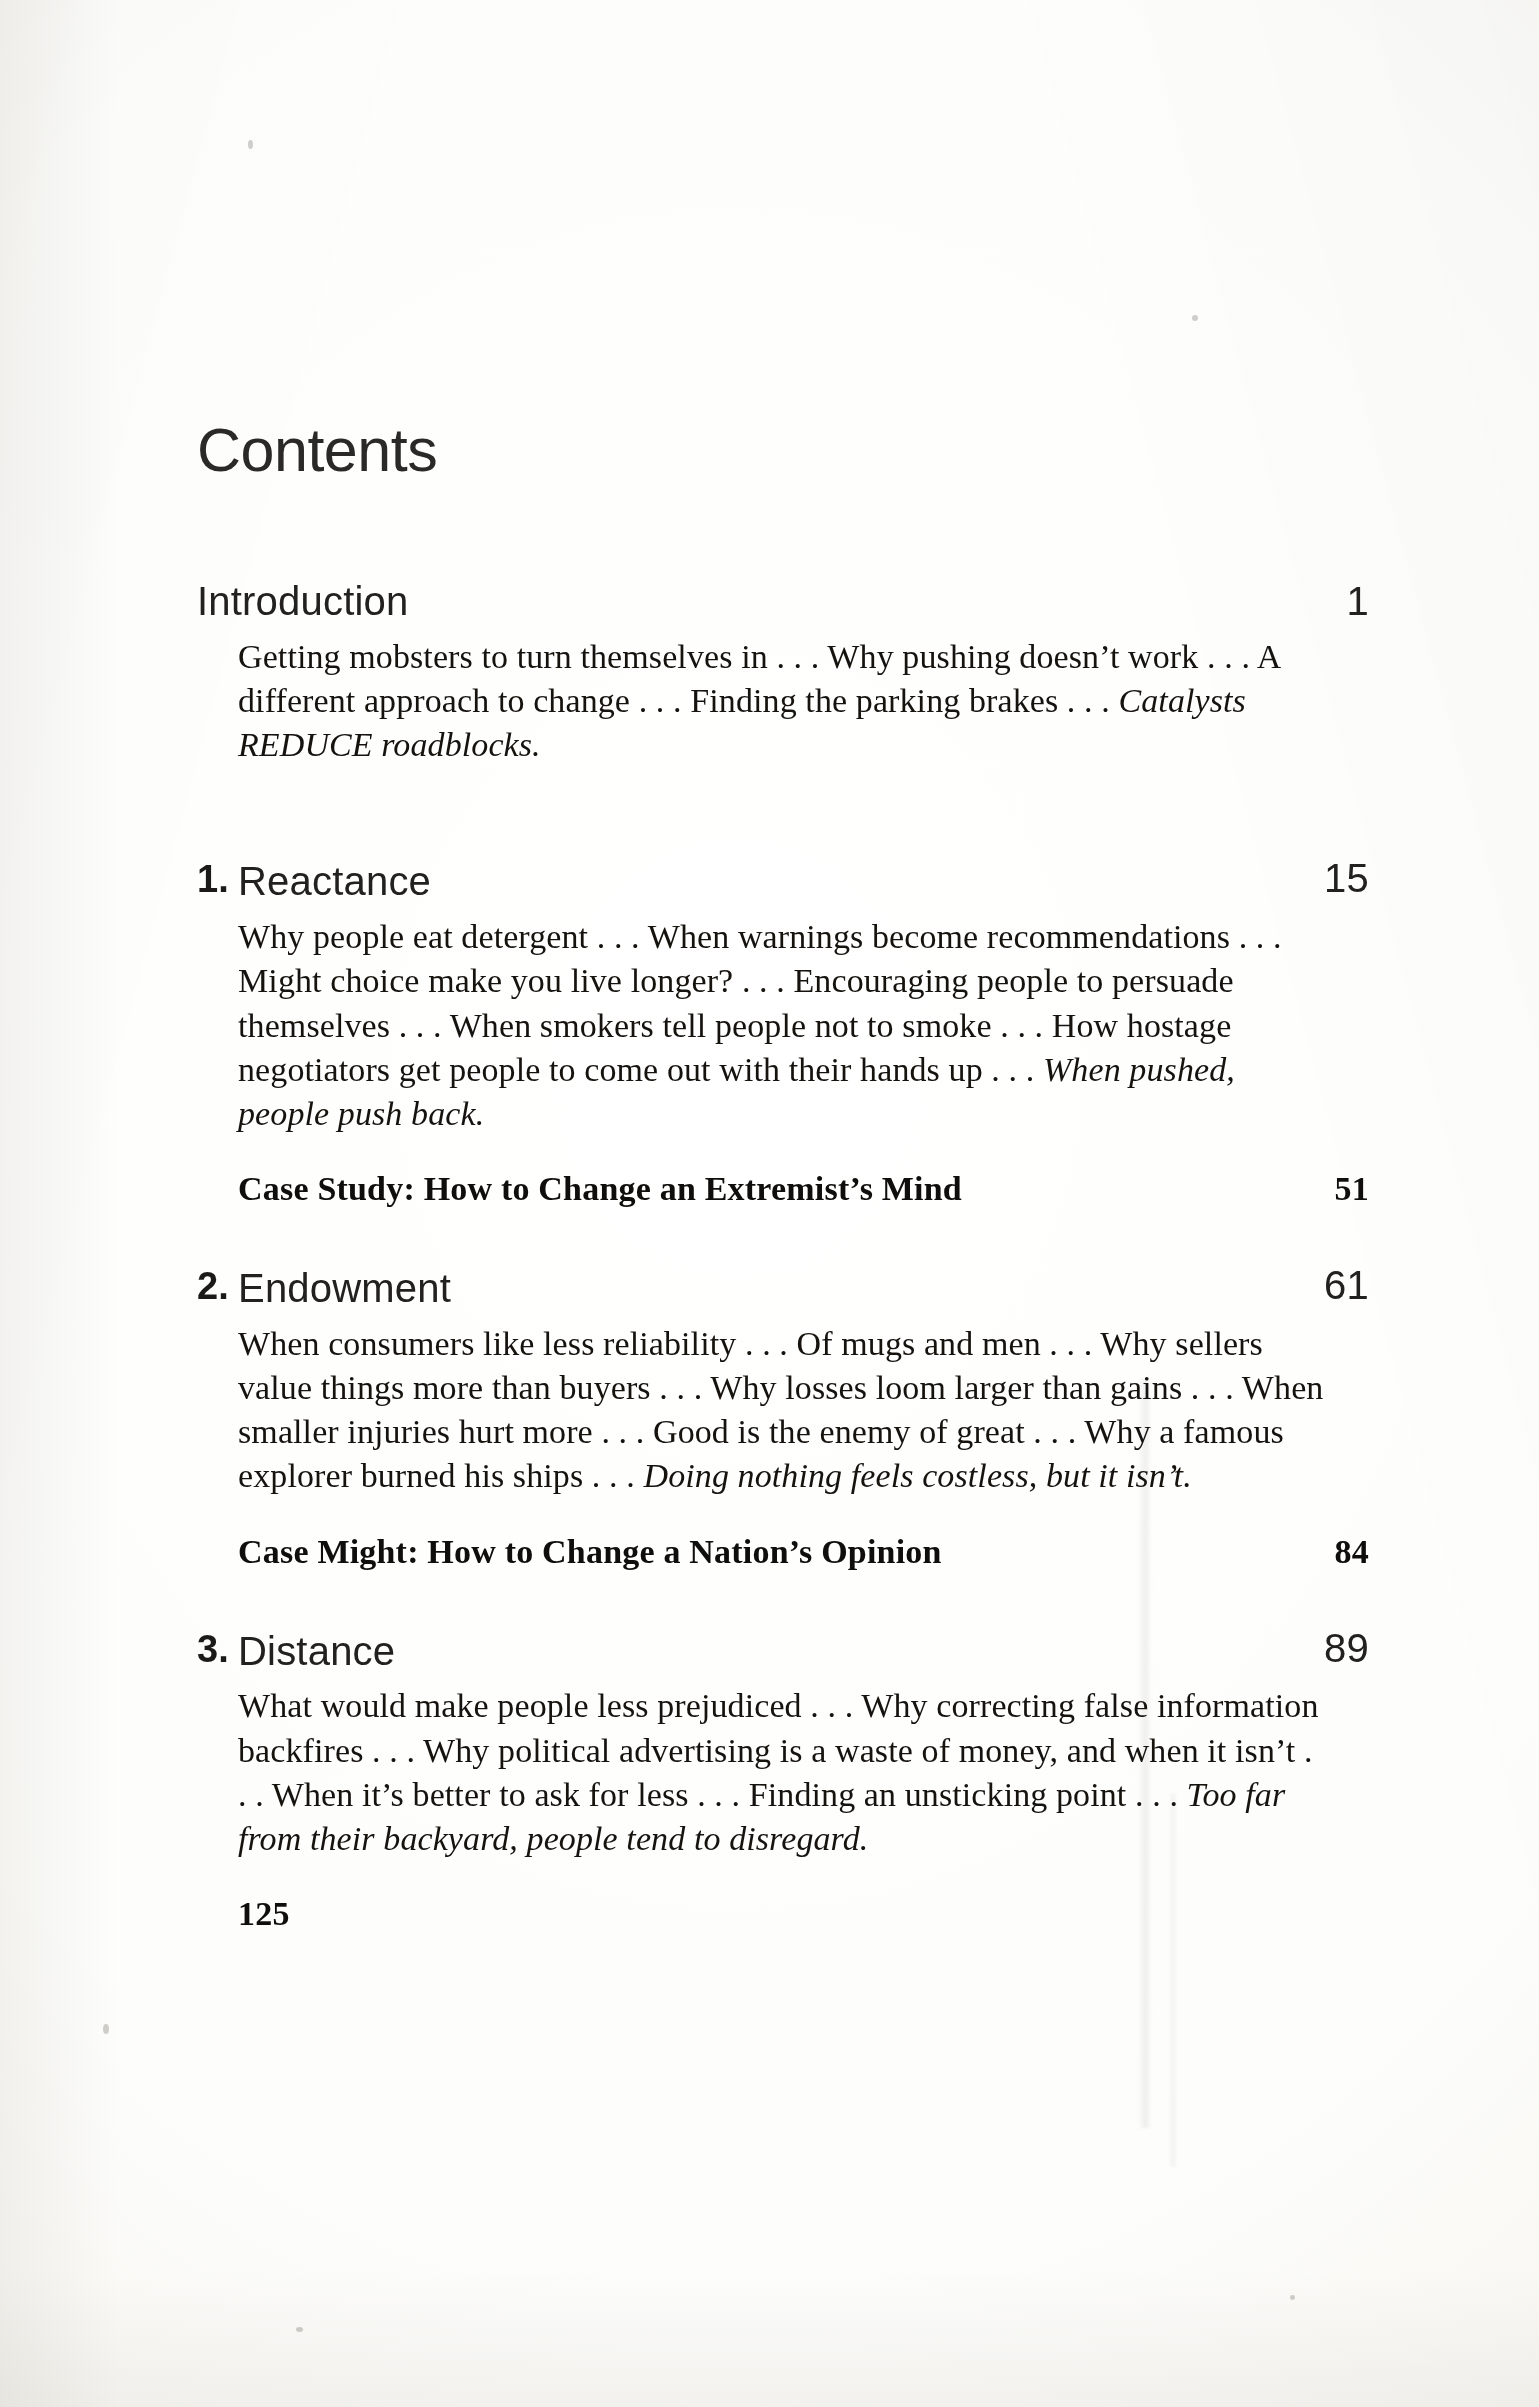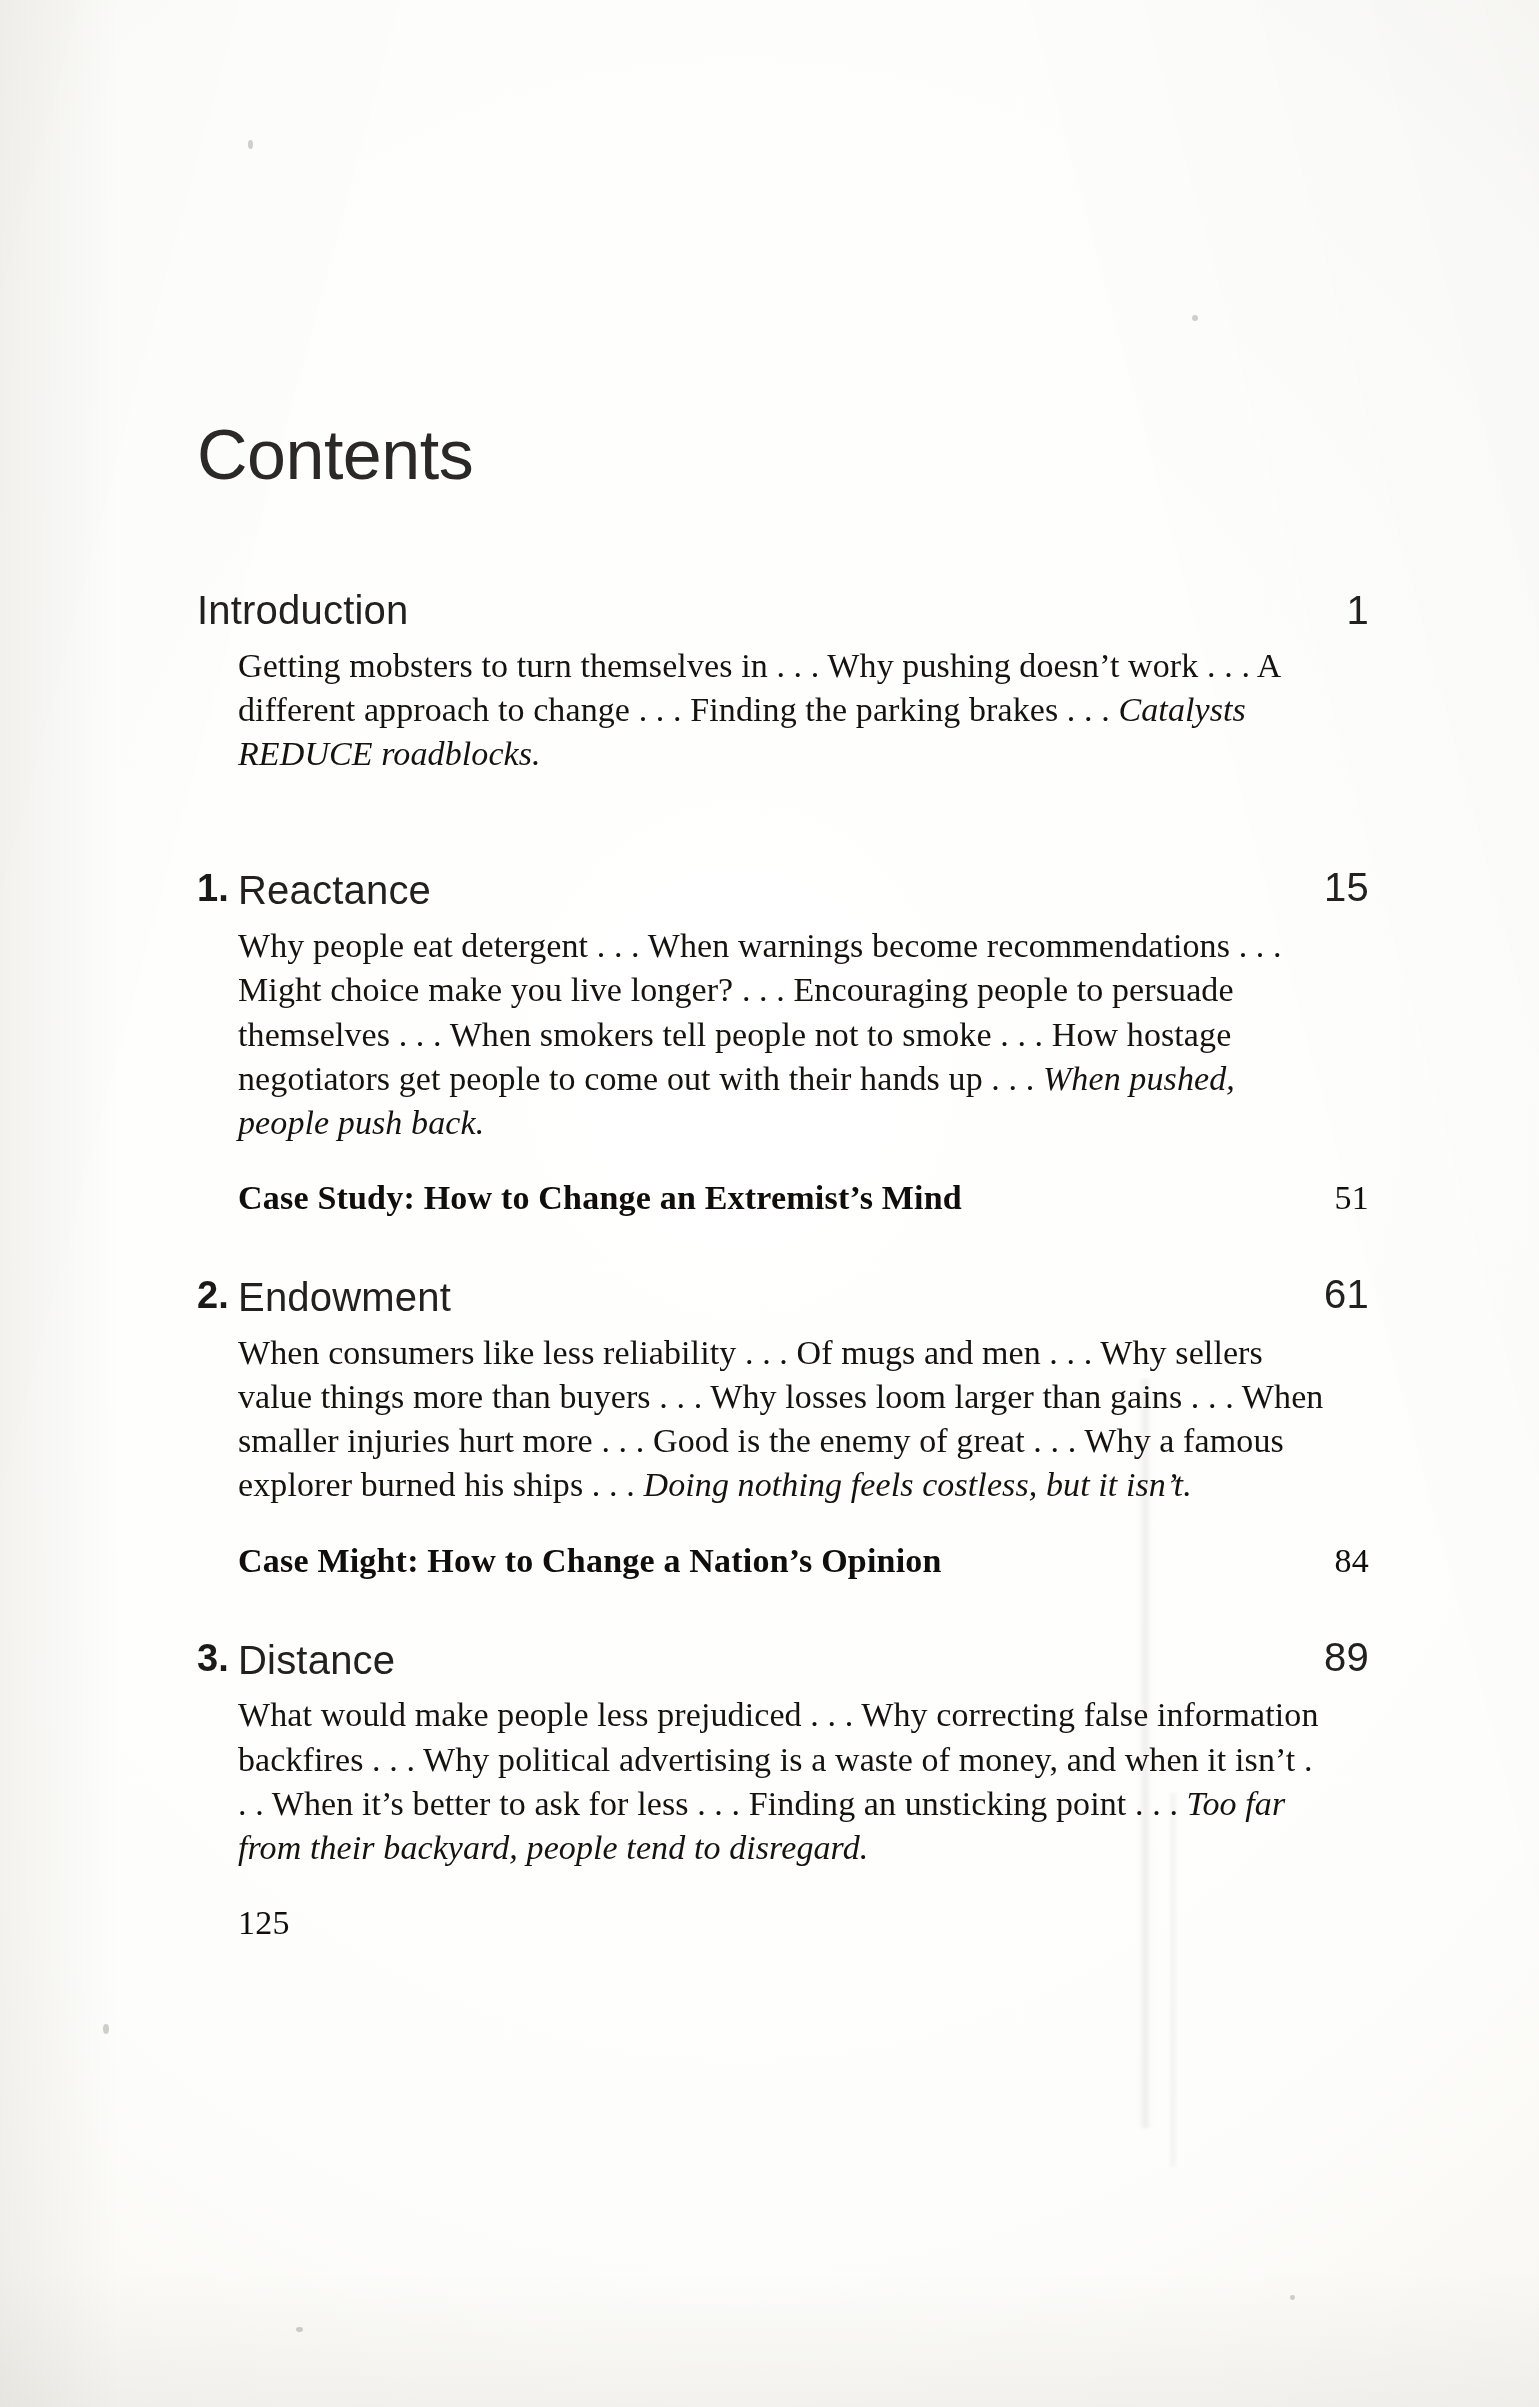--- a/index.html
+++ b/index.html
@@ -85,21 +85,21 @@
     position: absolute;
     left: 197px;
     top: 0;
     width: 1172px;   
   }
 
   
   .toc-title {
     font-family: "Liberation Sans", sans-serif;
     font-weight: 400;
-    font-size: 70px;
+    font-size: 61px;
     letter-spacing: -0.5px;
     color: #2b2927;
     margin: 0;
     padding-top: 420px;
     line-height: 1;
   }
 
   
   .entry { margin-top: 0; }
   .entry-intro  { padding-top: 98px; }
@@ -161,21 +161,21 @@
     margin-left: 41px;
     margin-top: 9.9px;
     font-family: "Liberation Serif", serif;
     font-weight: 700;
     font-size: 34px;
     color: #100e0c;
     letter-spacing: 0.2px;
   }
   .case-study .cs-page {
     font-family: "Liberation Serif", serif;
-    font-weight: 400;
+    font-weight: 700;
     font-size: 34px;
     white-space: nowrap;
   }
 </style>
 </head>
 <body>
 
 <div class="page"></div>
 <div class="scan-noise"></div>
 <div class="edge-shade-left"></div>

